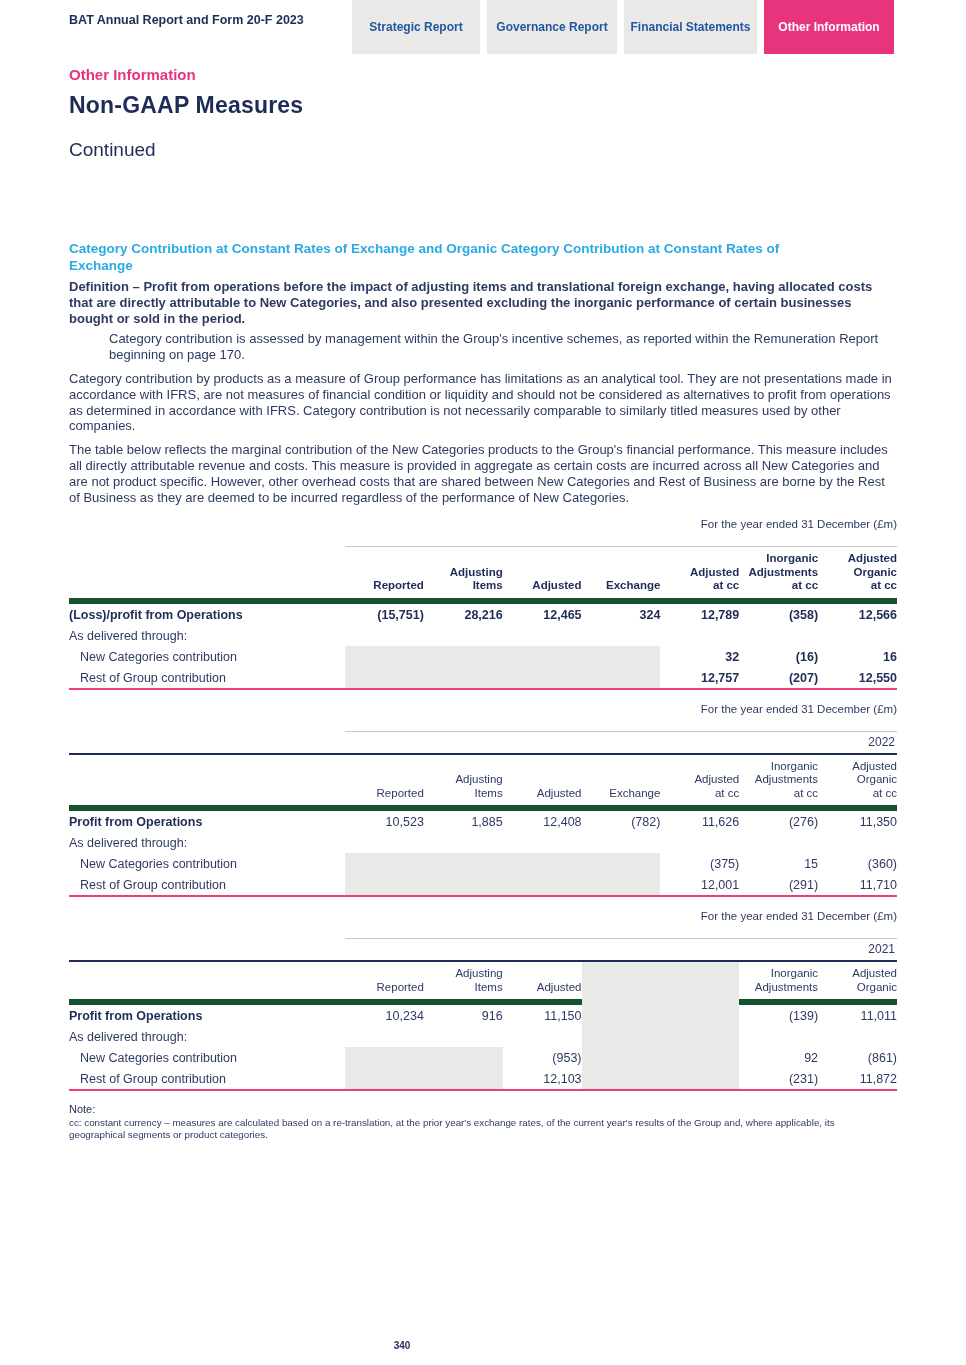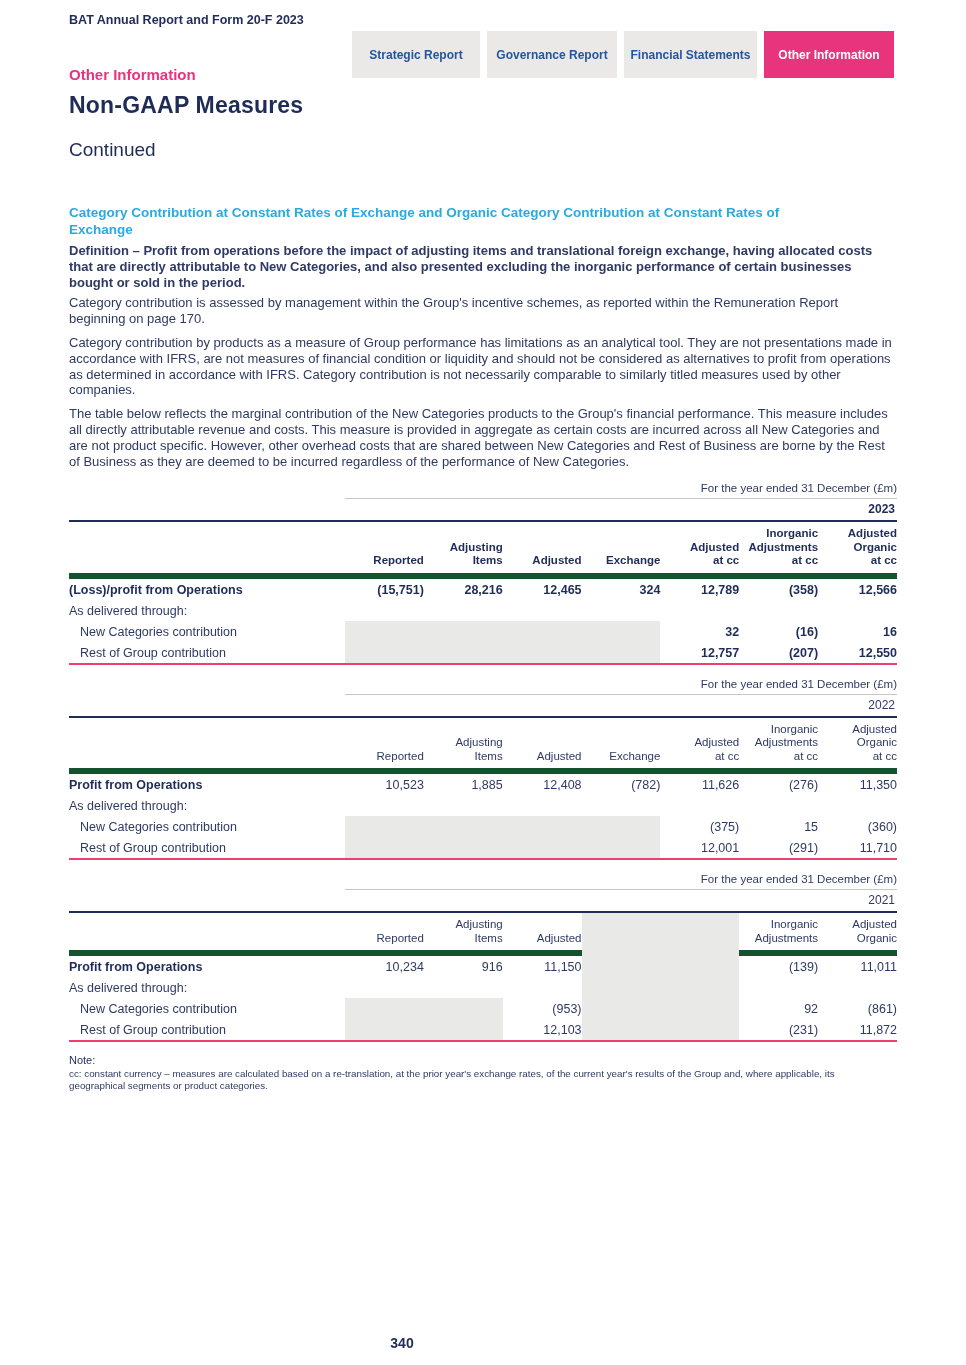--- a/index.html
+++ b/index.html
@@ -7,52 +7,52 @@
   body {
     width:966px; height:1365px; position:relative; background:#ffffff;
     font-family:"Liberation Sans", sans-serif; color:#2f3a63; overflow:hidden;
   }
 
   
   .topbar { position:absolute; top:0; left:0; width:966px; height:38px; }
   .brand { position:absolute; left:69px; top:13px; font-size:12.5px; font-weight:bold; color:#1f2c57; white-space:nowrap; }
   .tabs { position:absolute; top:0; left:0; width:966px; height:38px; }
   .tab {
-    position:absolute; top:0; height:47px; display:flex; align-items:center; justify-content:center;
-    background:#eae9e7; color:#2257a0; font-weight:bold; font-size:12px; cursor:pointer; white-space:nowrap;margin-top:31px;
+    position:absolute; top:0; height:54px; display:flex; align-items:center; justify-content:center;
+    background:#eae9e7; color:#2257a0; font-weight:bold; font-size:12px; cursor:pointer; white-space:nowrap;
   }
   .tab:nth-child(1){ left:352px; width:128px; }
   .tab:nth-child(2){ left:487px; width:130px; }
   .tab:nth-child(3){ left:624px; width:133px; }
   .tab:nth-child(4){ left:764px; width:130px; }
   .tab.active { background:#e8337d; color:#ffffff; }
 
   
   .content { position:absolute; left:69px; top:38px; width:828px; }
 
   .eyebrow { margin-top:28px; font-size:15px; font-weight:bold; color:#e8337d; }
   .title   { margin-top:9px; font-size:23px; font-weight:bold; color:#1f2c57; letter-spacing:.2px; }
   .subtitle{ margin-top:20px; font-size:19px; color:#1f2c57; }
 
   .section-title {
-    margin-top:44px; font-size:13.5px; font-weight:bold; color:#2baae2;
+    margin-top:80px; font-size:13.5px; font-weight:bold; color:#2baae2;
     line-height:16.5px; max-width:745px;
   }
   .para { font-size:13px; line-height:15.8px; color:#2f3a63; margin:0; }
   .para.def { font-weight:bold; margin-top:5px; }
-  .para.p1 { margin-top:5px; }
+  .para.p1 { margin-top:5px;margin-left:40px; }
   .para.p2 { margin-top:8px; }
   .para.p3 { margin-top:8px; }
 
   
   .tables { margin-top:7px; }
   .tblock { margin-top:13px; }
   .period {
     margin-left:276px; text-align:right; font-size:11.5px; color:#2f3a63;
-    padding-bottom:4px; border-bottom:1px solid #c7c7c5;
+    padding-bottom:16px; border-bottom:1px solid #c7c7c5;
   }
   .year { text-align:right; font-size:12px; padding:3px 2px 4px 0; border-bottom:2px solid #1f2c57; color:#2f3a63; }
   .em .year { font-weight:bold; color:#1f2c57; }
 
   table { width:100%; border-collapse:collapse; table-layout:fixed; border-bottom:2px solid #ef3f72; }
   thead td {
     vertical-align:bottom; text-align:right; font-size:11.5px; line-height:13.5px;
     padding:5px 0 5px 0; border-bottom:6px solid #14532d; color:#2f3a63;
   }
   .em thead td { font-weight:bold; color:#1f2c57; }
@@ -62,21 +62,21 @@
   .em tbody td.v { font-weight:bold; color:#1f2c57; }
   td.indent { padding-left:11px; }
   td.shade { background:#e9e9e7; }
   thead td.shade { border-bottom-color:transparent; }
 
   
   .note { margin-top:12px; font-size:9.8px; line-height:12.5px; color:#2f3a63; max-width:800px; }
   .note .nl { font-weight:normal; font-size:11px; color:#1f2c57; }
   .footer {
     position:absolute; bottom:14px; left:0; width:804px; text-align:center;
-    font-size:14px; font-weight:bold; color:#1f2c57;
+    font-size:10px; font-weight:bold; color:#1f2c57;
   }
 </style>
 </head>
 <body>
 
 <div class="topbar">
   <div class="tabs">
       <div class="tab">Strategic Report</div>
       <div class="tab">Governance Report</div>
       <div class="tab">Financial Statements</div>
@@ -92,21 +92,20 @@
 
   <div class="section-title">Category Contribution at Constant Rates of Exchange and Organic Category Contribution at Constant Rates of Exchange</div>
   <p class="para def">Definition – Profit from operations before the impact of adjusting items and translational foreign exchange, having allocated costs that are directly attributable to New Categories, and also presented excluding the inorganic performance of certain businesses bought or sold in the period.</p>
   <p class="para p1">Category contribution is assessed by management within the Group's incentive schemes, as reported within the Remuneration Report beginning on page 170.</p>
   <p class="para p2">Category contribution by products as a measure of Group performance has limitations as an analytical tool. They are not presentations made in accordance with IFRS, are not measures of financial condition or liquidity and should not be considered as alternatives to profit from operations as determined in accordance with IFRS. Category contribution is not necessarily comparable to similarly titled measures used by other companies.</p>
   <p class="para p3">The table below reflects the marginal contribution of the New Categories products to the Group's financial performance. This measure includes all directly attributable revenue and costs. This measure is provided in aggregate as certain costs are incurred across all New Categories and are not product specific. However, other overhead costs that are shared between New Categories and Rest of Business are borne by the Rest of Business as they are deemed to be incurred regardless of the performance of New Categories.</p>
 
   <div class="tables">
       <div class="tblock em">
         <div class="period">For the year ended 31 December (£m)</div>
-        <div class="year">2023</div>
         <table>
           <colgroup>
             <col style="width: 276px;">
             <col>
             <col>
             <col>
             <col>
             <col>
             <col>
             <col>

